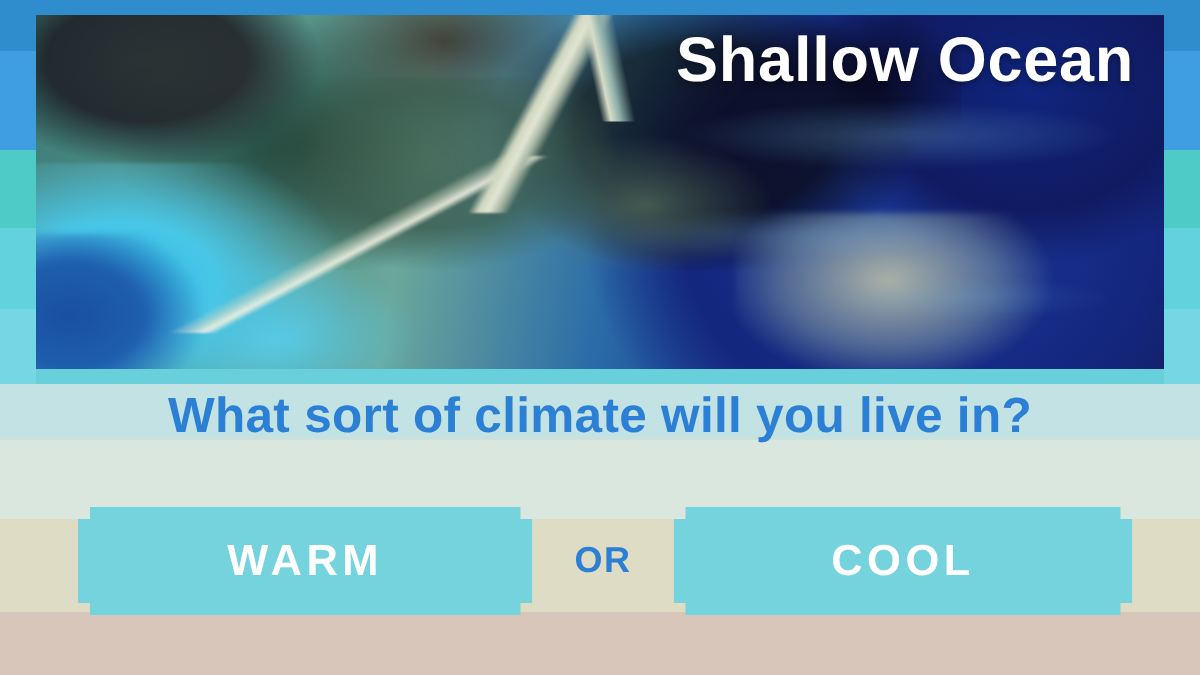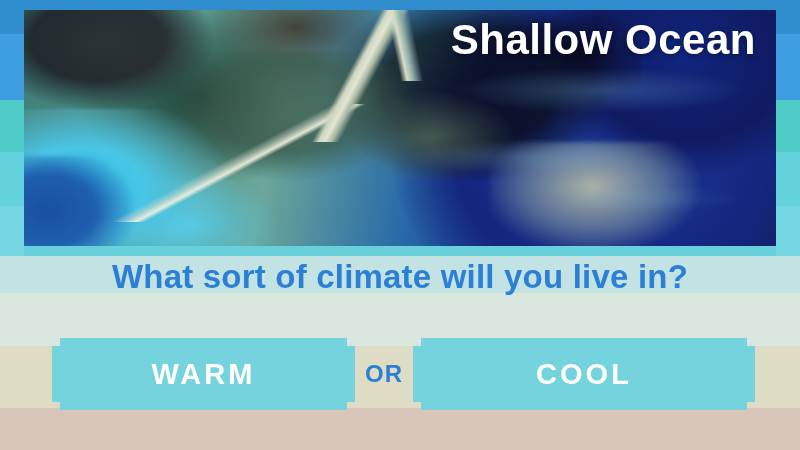--- a/index.html
+++ b/index.html
@@ -142,21 +142,21 @@
         calc(100% - 8px) 0, calc(100% - 8px) 8px, 100% 8px,
         100% calc(100% - 8px), calc(100% - 8px) calc(100% - 8px), calc(100% - 8px) 100%,
         8px 100%, 8px calc(100% - 8px), 0 calc(100% - 8px));
     clip-path:polygon(
         0 8px, 8px 8px, 8px 0,
         calc(100% - 8px) 0, calc(100% - 8px) 8px, 100% 8px,
         100% calc(100% - 8px), calc(100% - 8px) calc(100% - 8px), calc(100% - 8px) 100%,
         8px 100%, 8px calc(100% - 8px), 0 calc(100% - 8px));
   }
   .answer-warm{ width:303px; margin-left:52px; }
-  .answer-cool{ width:342px; margin-right:45px; }
+  .answer-cool{ width:306px; margin-right:45px; }
   .or-label{
     flex:1; text-align:center; color:#2b7fd4;
     font-size:24px; font-weight:bold; letter-spacing:1px;
   }
 </style>
 </head>
 <body>
 
 <div class="bg-bands">
   <div class="band band-top"></div>

